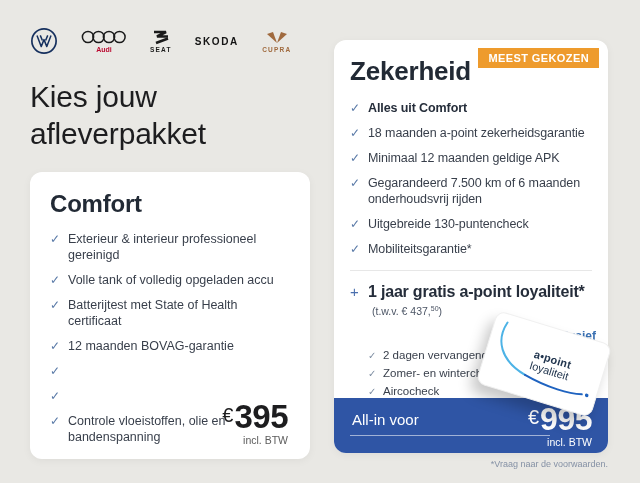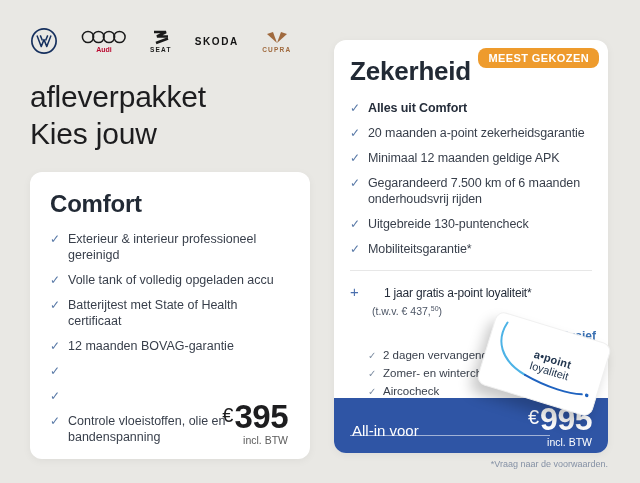--- a/index.html
+++ b/index.html
@@ -28,27 +28,27 @@
   .card-zekerheid .card-title { font-size:26px; }
 
   ul.checks { list-style:none; margin-top:13px; }
   ul.checks li { display:flex; margin-bottom:9px; font-size:12.5px; line-height:16px; color:#383f4b; }
   ul.checks li .chk { flex:0 0 18px; color:#5b7ba8; font-size:12px; line-height:16px; }
   ul.checks li .txt { max-width:224px; }
   .card-zekerheid ul.checks li .txt { max-width:226px; letter-spacing:-0.1px; }
   .card-zekerheid ul.checks li.first .txt { font-weight:700; color:#252d3a; }
 
   .badge { position:absolute; top:8px; right:9px; background:#ee9b2d; color:#ffffff;
-           font-size:11px; font-weight:700; letter-spacing:0.4px; padding:4px 10px; border-radius:8px; }
+           font-size:11px; font-weight:700; letter-spacing:0.4px; padding:4px 10px; border-radius:0; }
 
   .divider { border:none; border-top:1px solid #e7e7e7; margin:13px 4px 0 0; }
 
   .bonus-row { display:flex; margin-top:12px; align-items:baseline; }
   .bonus-plus { flex:0 0 18px; color:#4a6fae; font-size:15px; font-weight:500; }
-  .bonus-label { font-size:12px; font-weight:400; color:#252d3a; letter-spacing:-0.2px;margin-left:16px; }
+  .bonus-label { font-size:16px; font-weight:700; color:#252d3a; letter-spacing:-0.2px; }
   .bonus-note { font-size:10.5px; color:#4c5565; margin-left:4px; white-space:nowrap; }
   .bonus-note sup { font-size:7px; }
 
   .inclusief { margin:10px 0 0 18px; }
   .inclusief-title { color:#3a70b2; font-size:12px; font-weight:700;text-align:right; }
   ul.subchecks { list-style:none; margin-top:5px; }
   ul.subchecks li { display:flex; font-size:11.5px; line-height:15px; color:#383f4b; margin-bottom:3px; }
   ul.subchecks li .chk { flex:0 0 15px; color:#7f8ea3; font-size:10px; }
 
   
@@ -62,21 +62,21 @@
   .loyalty-text .l1 { font-weight:700; letter-spacing:0.2px; }
 
   
   .price-comfort { position:absolute; right:22px; bottom:13px; text-align:right; color:#1d1d1f;margin-top:33px; }
   .price-comfort .cur { font-size:20px; font-weight:400; vertical-align:6px; margin-right:1px; }
   .price-comfort .amt { font-size:33px; font-weight:700; letter-spacing:-0.5px; }
   .price-comfort .note { font-size:10.5px; color:#5c5c5c; margin-top:-2px; }
 
   .price-bar { position:absolute; left:0; bottom:0; width:274px; height:55px;
                background:#2f55a5; border-radius:0 0 12px 12px; z-index:2; }
-  .price-bar .allin { position:absolute; left:18px; top:13px; color:#ffffff; font-size:15px; font-weight:500;margin-top:11px; }
+  .price-bar .allin { position:absolute; left:18px; top:13px; color:#ffffff; font-size:15px; font-weight:500; }
   .price-bar .rule { position:absolute; left:16px; top:37px; width:200px; height:1px; background:rgba(255,255,255,.55); }
   .price-bar .price { position:absolute; right:16px; top:3px; color:#ffffff; text-align:right; }
   .price-bar .price .cur { font-size:20px; font-weight:400; vertical-align:6px; margin-right:1px; }
   .price-bar .price .amt { font-size:32px; font-weight:700; letter-spacing:-0.5px; }
   .price-bar .note { position:absolute; right:16px; top:38px; color:#ffffff; font-size:10.5px; }
 
   .footnote { position:absolute; left:334px; top:459px; width:274px; text-align:right;
               font-size:9px; color:#8591a5; }
 </style>
 </head>
@@ -112,22 +112,22 @@
   <div class="brand">
     <svg width="30" height="15" viewBox="0 0 30 15">
       <path d="M15 13 L5 4 L11 2 Z" fill="#a06a3e"></path>
       <path d="M15 13 L25 4 L19 2 Z" fill="#a06a3e"></path>
     </svg>
     <span class="wordmark cupra">CUPRA</span>
   </div>
 </div>
 
 <div class="page-title">
+  <div>Kies jouw</div>
   <div>afleverpakket</div>
-  <div>Kies jouw</div>
 </div>
 
 <div class="card card-comfort">
   <div class="card-title">Comfort</div>
   <ul class="checks">
     <li>
         <span class="chk">✓</span>
         <span class="txt">Exterieur &amp; interieur professioneel gereinigd</span>
       </li>
     <li>
@@ -162,21 +162,21 @@
 <div class="card card-zekerheid">
   <div class="badge">MEEST GEKOZEN</div>
   <div class="card-title">Zekerheid</div>
   <ul class="checks">
     <li class="first">
         <span class="chk">✓</span>
         <span class="txt">Alles uit Comfort</span>
       </li>
     <li>
         <span class="chk">✓</span>
-        <span class="txt">20 maanden a-point zekerheidsgarantie</span>
+        <span class="txt">18 maanden a-point zekerheidsgarantie</span>
       </li>
     <li>
         <span class="chk">✓</span>
         <span class="txt">Minimaal 12 maanden geldige APK</span>
       </li>
     <li>
         <span class="chk">✓</span>
         <span class="txt">Gegarandeerd 7.500 km of 6 maanden onderhoudsvrij rijden</span>
       </li>
     <li>

